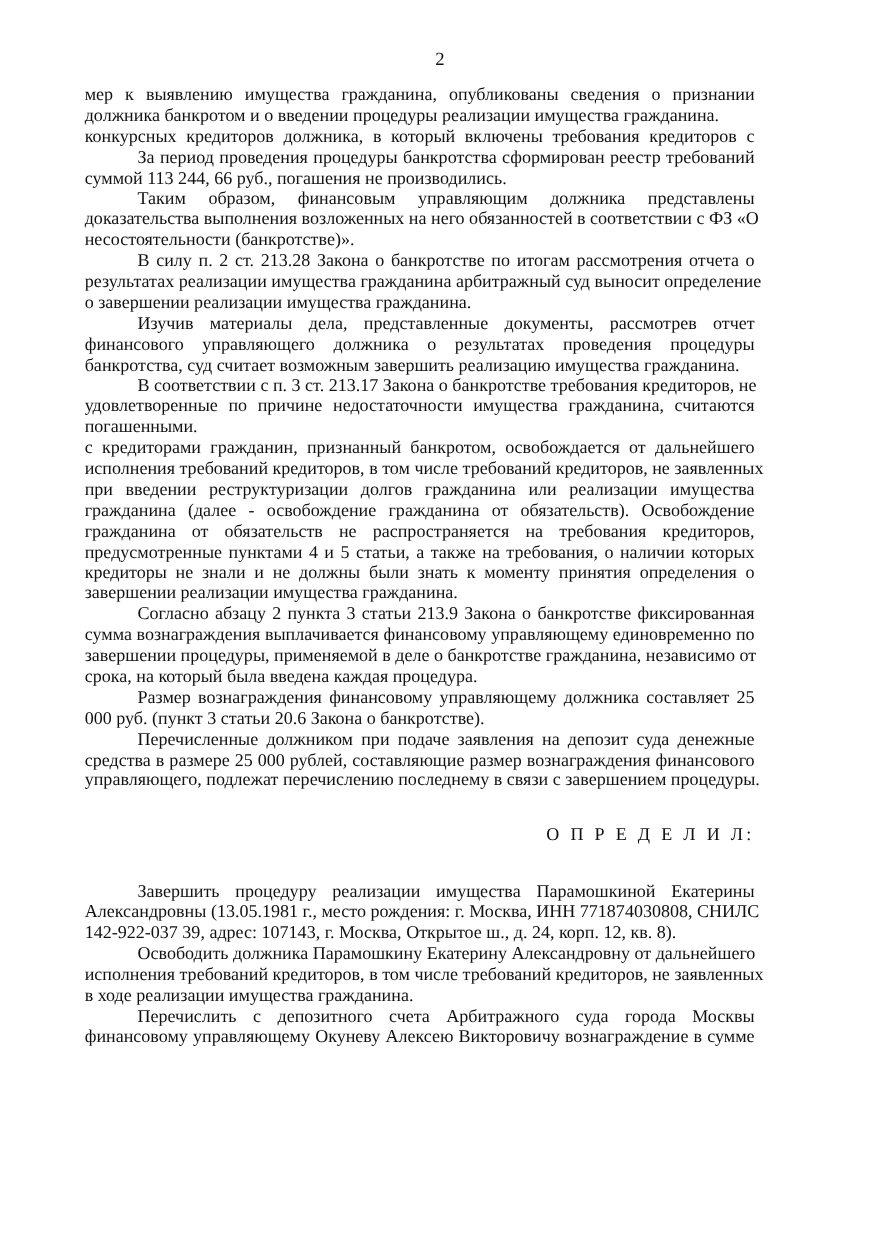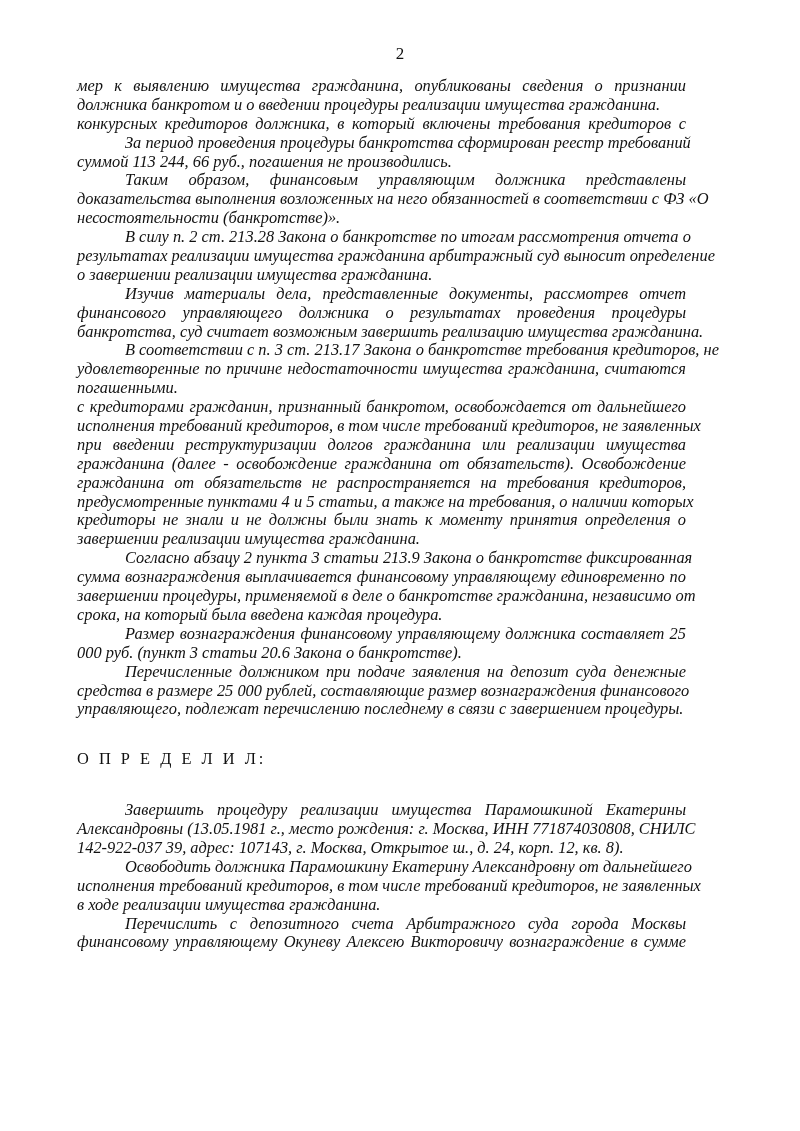--- a/index.html
+++ b/index.html
@@ -15,26 +15,25 @@
   }
   .body {
     position: absolute; left: 77px; top: 77px; width: 609px;
     font-size: 16.4px; line-height: 18.9px;
   }
   .para { margin: 0; }
   .line {
     display: block; white-space: nowrap; overflow: visible;
     text-align: justify; text-align-last: justify;
     height: 18.9px;
-    font-style: italic;
   }
   .line.first { padding-left: 48px; }
   .line.last { text-align-last: left; }
   .heading {
-    text-align: left; letter-spacing: 3px; font-size: 16.4px;
+    text-align: right; letter-spacing: 3px; font-size: 16.4px;
     line-height: 18.9px; margin: 31px 0 32px 0;
   }
 </style>
 </head>
 <body>
 
 <div class="page">
   <div class="page-number">2</div>
   <div class="body">
     <div id="before">

